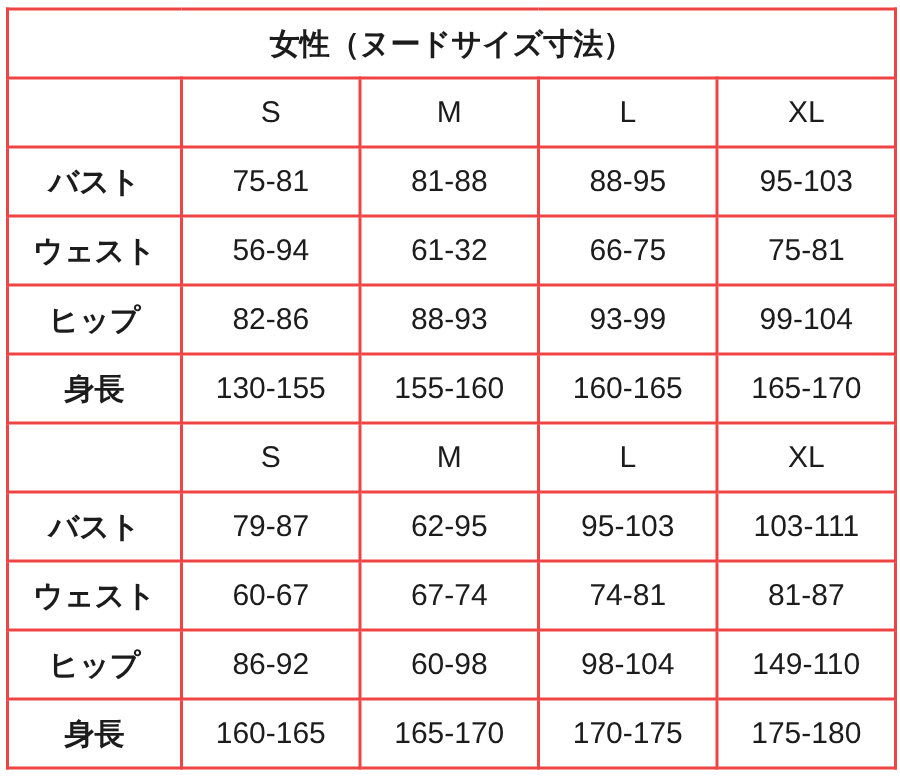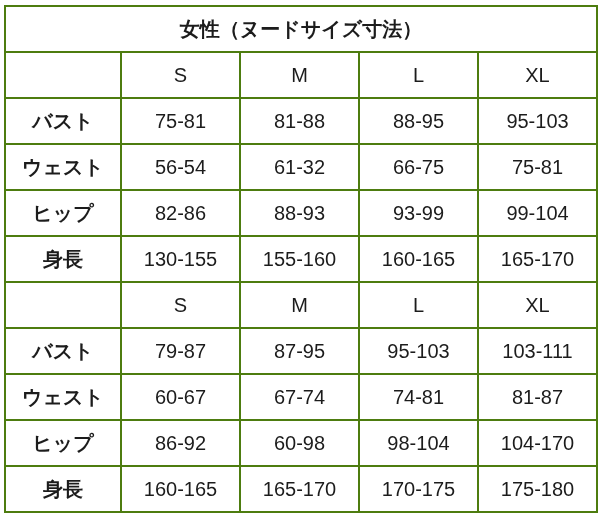--- a/index.html
+++ b/index.html
@@ -17,21 +17,21 @@
     padding: 5px 4px;
     background: #ffffff;
   }
   table.size-table {
     border-collapse: collapse;
     table-layout: fixed;
     width: 592px;
     height: 508px;
   }
   table.size-table td {
-    border: 2px solid #4d7c0f;
+    border: 2px solid #ef4444;
     text-align: center;
     vertical-align: middle;
     padding: 0;
     color: #1c1c1c;
     font-size: 20px;
     background: #ffffff;
     overflow: hidden;
     white-space: nowrap;
   }
   table.size-table tr { height: 42px; }
@@ -75,21 +75,21 @@
     </tr>
     <tr>
       <td class="label-cell">バスト</td>
       <td>75-81</td>
       <td>81-88</td>
       <td>88-95</td>
       <td>95-103</td>
     </tr>
     <tr>
       <td class="label-cell">ウェスト</td>
-      <td>56-54</td>
+      <td>56-94</td>
       <td>61-32</td>
       <td>66-75</td>
       <td>75-81</td>
     </tr>
     <tr>
       <td class="label-cell">ヒップ</td>
       <td>82-86</td>
       <td>88-93</td>
       <td>93-99</td>
       <td>99-104</td>
@@ -105,37 +105,37 @@
     <tr>
       <td class="head-cell"></td>
       <td class="head-cell">S</td>
       <td class="head-cell">M</td>
       <td class="head-cell">L</td>
       <td class="head-cell">XL</td>
     </tr>
     <tr>
       <td class="label-cell">バスト</td>
       <td>79-87</td>
-      <td>87-95</td>
+      <td>62-95</td>
       <td>95-103</td>
       <td>103-111</td>
     </tr>
     <tr>
       <td class="label-cell">ウェスト</td>
       <td>60-67</td>
       <td>67-74</td>
       <td>74-81</td>
       <td>81-87</td>
     </tr>
     <tr>
       <td class="label-cell">ヒップ</td>
       <td>86-92</td>
       <td>60-98</td>
       <td>98-104</td>
-      <td>104-170</td>
+      <td>149-110</td>
     </tr>
     <tr>
       <td class="label-cell">身長</td>
       <td>160-165</td>
       <td>165-170</td>
       <td>170-175</td>
       <td>175-180</td>
     </tr>
   </tbody>
     </table>

